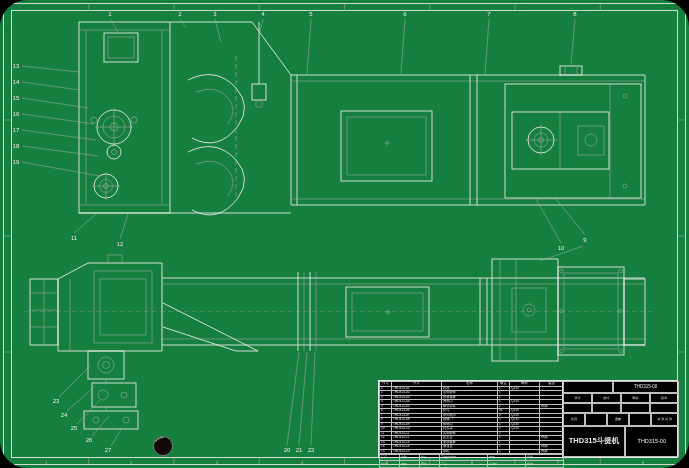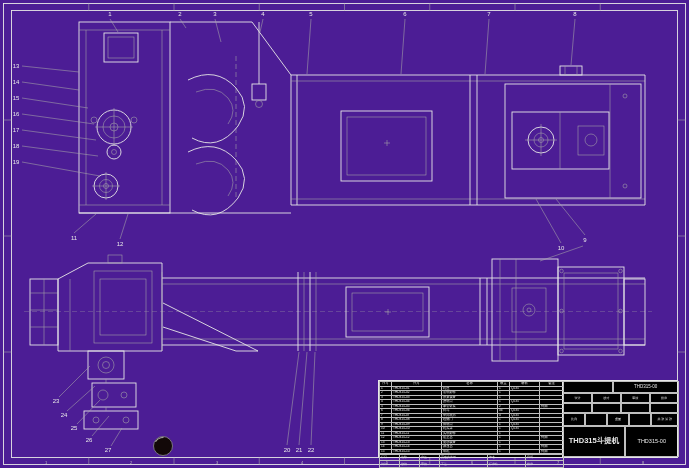--- a/index.html
+++ b/index.html
@@ -1,17 +1,17 @@
 <!DOCTYPE html>
 <html><head>
 <meta charset="utf-8">
 <style>
   html,body{margin:0;padding:0;background:#000;}
-  .sheet{position:relative;width:689px;height:468px;background:#4c1d95;overflow:hidden;
-         font-family:"Liberation Sans",sans-serif;color:#e8e8e8;}
+  .sheet{position:relative;width:689px;height:468px;background:#15803d;overflow:hidden;
+         font-family:"Liberation Sans",sans-serif;color:#e8e8e8;border-radius:27px;}
   .sheet svg{position:absolute;left:0;top:0;}
   .ln{stroke:#e6e6e6;stroke-width:.9;fill:none;}
   .fn{stroke:#a8a8a8;stroke-width:.55;fill:none;}
   .dash{stroke-dasharray:5 3;}
   .co{fill:#e8e8e8;font:6px "Liberation Sans",sans-serif;text-anchor:middle;}
   .zone{fill:#bdbdbd;font:4px "Liberation Sans",sans-serif;text-anchor:middle;}
   
   .tableblock{position:absolute;left:378px;top:380px;width:299.5px;height:77.5px;display:flex;
               border:0.8px solid #e8e8e8;box-sizing:border-box;background:#000;}
   .leftpane{width:184px;display:flex;flex-direction:column;border-right:0.8px solid #e8e8e8;box-sizing:border-box;}

